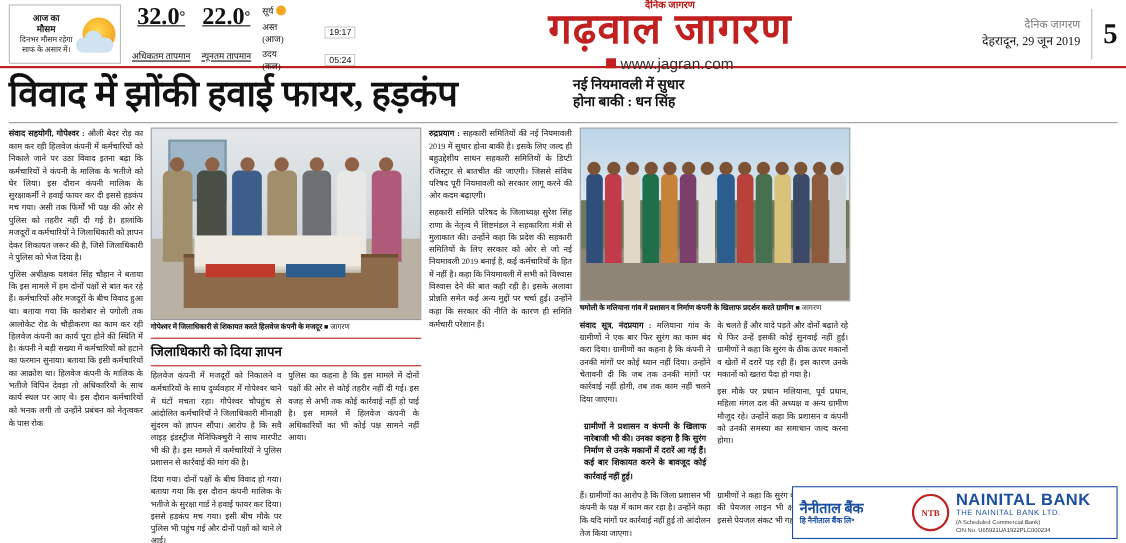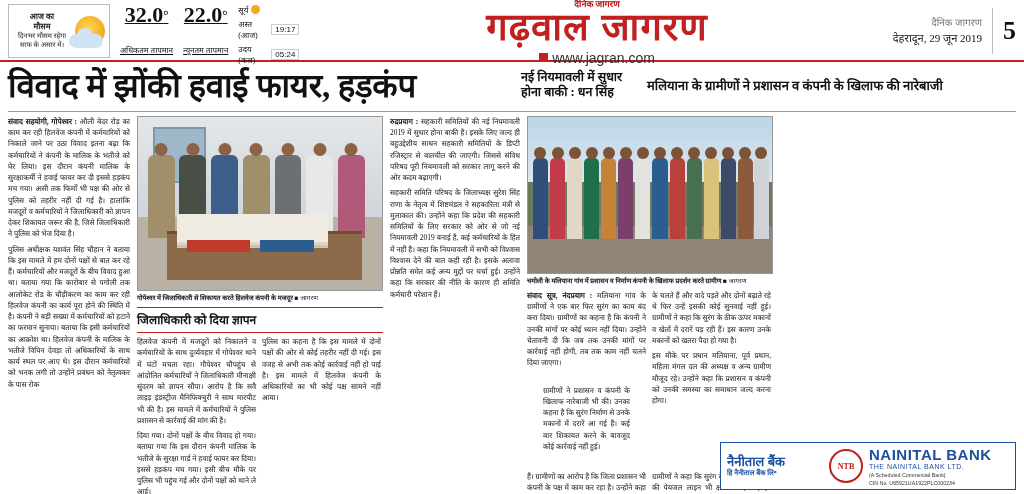--- a/index.html
+++ b/index.html
@@ -43,21 +43,21 @@
   }
   .temps { display:flex; gap:10px; padding:0 10px; align-items:flex-start; }
   .temp { text-align:center;text-decoration:underline; }
   .temp .val { font-size:22px; font-weight:bold; line-height:1; }
   .temp .unit { font-size:10px; vertical-align:super; }
   .temp .cap { font-size:8px; display:block; margin-top:18px; }
   .suntimes { display:flex; flex-direction:column; justify-content:center; font-size:8px; gap:3px; }
   .suntimes .row { display:flex; align-items:center; gap:3px; }
   .suntimes .dot { width:9px; height:9px; border-radius:50%; background:#f5a623; display:inline-block;}
   .st-lab { width:30px; }
-  .st-val { border:1px solid #ccc; padding:0 3px; font-family:"Liberation Sans", sans-serif;}
+  .st-val { border:1px solid #ccc; padding:0 3px; font-family:"Liberation Sans", sans-serif;margin-left:24px;}
 
   .logo-wrap { flex:1; display:flex; flex-direction:column; align-items:center; justify-content:center; }
   .logo-sub { font-size:9px; color:#b11; font-weight:bold; margin-bottom:-2px;}
   .logo {
     font-family:"Liberation Sans", sans-serif;
     font-size:38px; font-weight:bold; color:#c0201f; letter-spacing:1px;
     line-height:1;
   }
   .site {
     display:flex; align-items:center; gap:4px; font-size:14px;
@@ -220,21 +220,20 @@
 
   <div class="headrow">
     <div class="hl-left">
       <div class="hl-main">विवाद में झोंकी हवाई फायर, हड़कंप</div>
     </div>
     <div class="hl-mid">
       <div>नई नियमावली में सुधार</div>
       <div>होना बाकी : धन सिंह</div>
     </div>
     <div class="hl-right">
-      <div class="sub">मलियाना के ग्रामीणों ने प्रशासन व कंपनी के खिलाफ की नारेबाजी</div>
     </div>
   </div>
 
   <div class="rule"></div>
 
   <div class="body">
 
     <div class="col c1">
       <p style="margin:0 0 4px 0;"><span class="dateline">संवाद सहयोगी, गोपेश्वर :</span>
       <span>औली बेदर रोड़ का काम कर रही हिलवेज कंपनी में कर्मचारियों को निकाले जाने पर उठा विवाद इतना बढ़ा कि कर्मचारियों ने कंपनी के मालिक के भतीजे को घेर लिया। इस दौरान कंपनी मालिक के सुरक्षाकर्मी ने हवाई फायर कर दी इससे हड़कंप मच गया। असी तक फिर्मों भी पक्ष की ओर से पुलिस को तहरीर नहीं दी गई है। हालांकि मजदूरों व कर्मचारियों ने जिलाधिकारी को ज्ञापन देकर शिकायत जरूर की है, जिसे जिलाधिकारी ने पुलिस को भेज दिया है।</span></p>
@@ -343,21 +342,21 @@
             <span class="h"></span>
           </span>
       </div>
       <div class="cap">
         <span class="b">चमोली के मलियाना गांव में प्रशासन व निर्माण कंपनी के खिलाफ प्रदर्शन करते ग्रामीण</span><span> ■ जागरण</span>
       </div>
       <div style="display:flex; gap:6px;">
         <div class="c4" style="width:119px;">
           <p style="margin:0 0 13px 0;font-family:Liberation Serif, serif;"><span class="dateline">संवाद सूत्र, नंदप्रयाग :</span>
           <span>मलियाना गांव के ग्रामीणों ने एक बार फिर सुरंग का काम बंद करा दिया। ग्रामीणों का कहना है कि कंपनी ने उनकी मांगों पर कोई ध्यान नहीं दिया। उन्होंने चेतावनी दी कि जब तक उनकी मांगों पर कार्रवाई नहीं होगी, तब तक काम नहीं चलने दिया जाएगा।</span></p>
-          <p style="margin:16px;">ग्रामीणों ने प्रशासन व कंपनी के खिलाफ नारेबाजी भी की। उनका कहना है कि सुरंग निर्माण से उनके मकानों में दरारें आ गई हैं। कई बार शिकायत करने के बावजूद कोई कार्रवाई नहीं हुई।</p>
+          <p style="margin:4px;font-weight:bold;">ग्रामीणों ने प्रशासन व कंपनी के खिलाफ नारेबाजी भी की। उनका कहना है कि सुरंग निर्माण से उनके मकानों में दरारें आ गई हैं। कई बार शिकायत करने के बावजूद कोई कार्रवाई नहीं हुई।</p>
         </div>
         <div class="c5" style="width:119px;">
           <p style="margin:0 0 4px 0;">के चलते हैं और वादे पड़ते और दोनों बढ़ाते रहे थे फिर उन्हें इसकी कोई सुनवाई नहीं हुई। ग्रामीणों ने कहा कि सुरंग के ठीक ऊपर मकानों व खेतों में दरारें पड़ रही हैं। इस कारण उनके मकानों को खतरा पैदा हो गया है।</p>
           <p style="margin:0;">इस मौके पर प्रधान मलियाना, पूर्व प्रधान, महिला मंगल दल की अध्यक्ष व अन्य ग्रामीण मौजूद रहे। उन्होंने कहा कि प्रशासन व कंपनी को उनकी समस्या का समाधान जल्द करना होगा।</p>
         </div>
       </div>
       <div style="display:flex; gap:6px; margin-top:3px;">
         <div style="width:119px;">
           <p style="margin:0;">हैं। ग्रामीणों का आरोप है कि जिला प्रशासन भी कंपनी के पक्ष में काम कर रहा है। उन्होंने कहा कि यदि मांगों पर कार्रवाई नहीं हुई तो आंदोलन तेज किया जाएगा।</p>
         </div>

